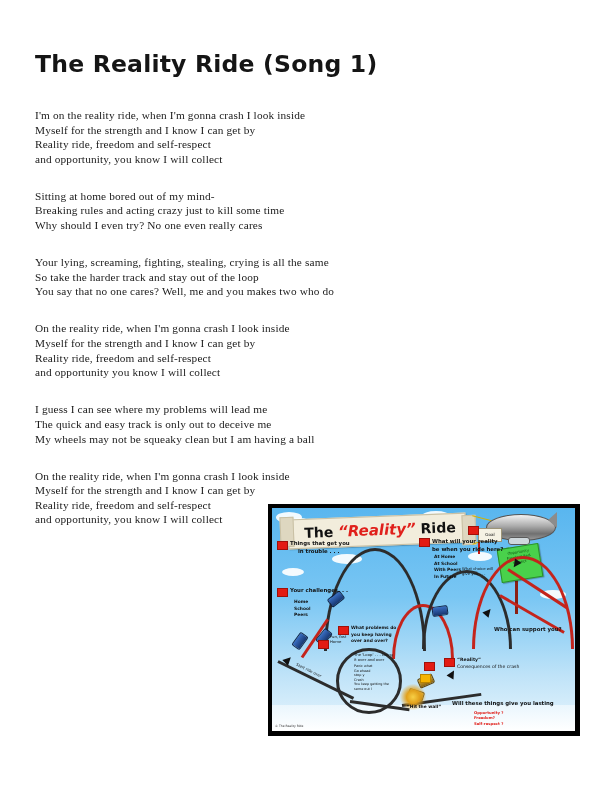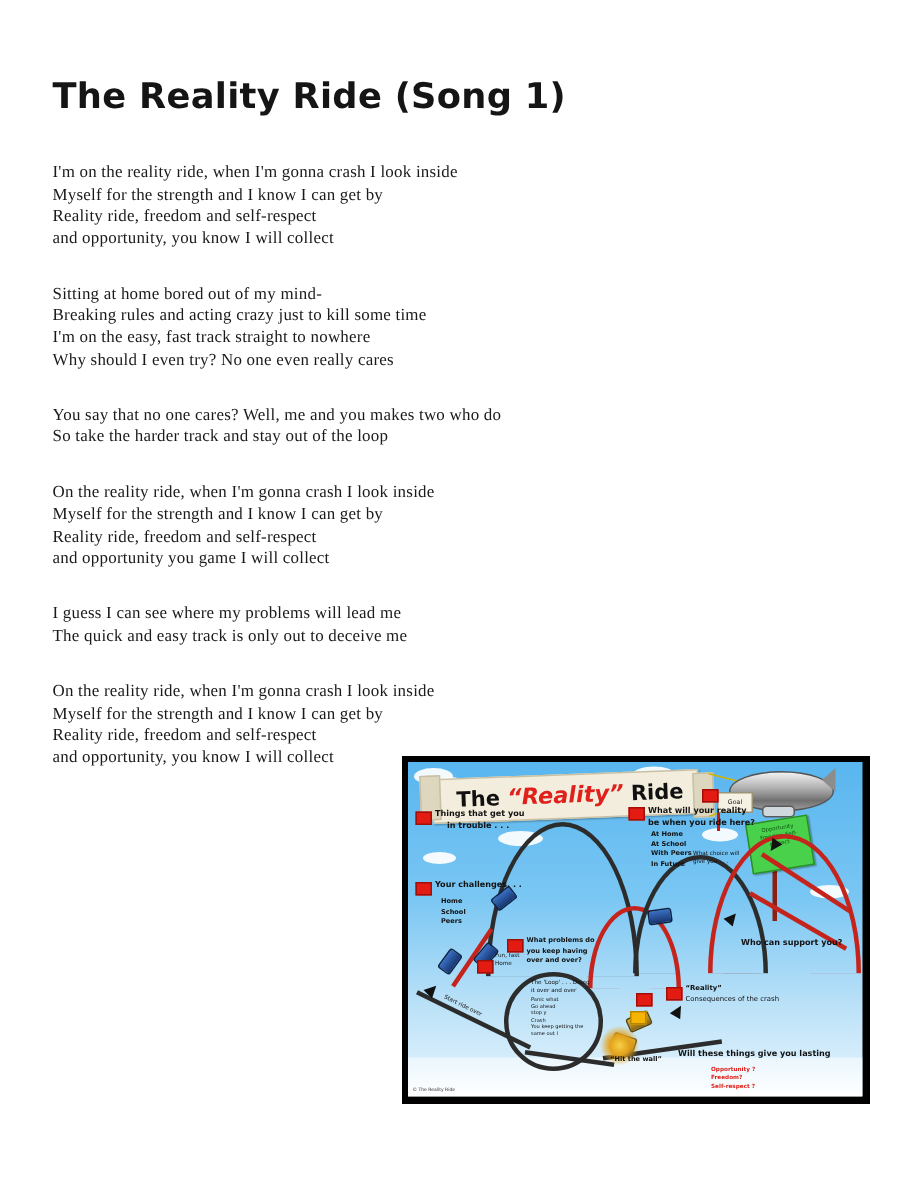--- a/index.html
+++ b/index.html
@@ -329,39 +329,40 @@
     <div class="verse">
       <div class="line">I'm on the reality ride, when I'm gonna crash I look inside</div>
       <div class="line">Myself for the strength and I know I can get by</div>
       <div class="line">Reality ride, freedom and self-respect</div>
       <div class="line">and opportunity, you know I will collect</div>
     </div>
 
     <div class="verse">
       <div class="line">Sitting at home bored out of my mind-</div>
       <div class="line">Breaking rules and acting crazy just to kill some time</div>
-      <div class="line">I'm on the easy, fast track straight to nowhere</div>
       <div class="line">Why should I even try? No one even really cares</div>
     </div>
 
     <div class="verse">
+      <div class="line">Your lying, screaming, fighting, stealing, crying is all the same</div>
+      <div class="line">So take the harder track and stay out of the loop</div>
       <div class="line">You say that no one cares? Well, me and you makes two who do</div>
-      <div class="line">So take the harder track and stay out of the loop</div>
     </div>
 
     <div class="verse">
       <div class="line">On the reality ride, when I'm gonna crash I look inside</div>
       <div class="line">Myself for the strength and I know I can get by</div>
       <div class="line">Reality ride, freedom and self-respect</div>
-      <div class="line">and opportunity you game I will collect</div>
+      <div class="line">and opportunity you know I will collect</div>
     </div>
 
     <div class="verse">
       <div class="line">I guess I can see where my problems will lead me</div>
       <div class="line">The quick and easy track is only out to deceive me</div>
+      <div class="line">My wheels may not be squeaky clean but I am having a ball</div>
     </div>
 
     <div class="verse">
       <div class="line">On the reality ride, when I'm gonna crash I look inside</div>
       <div class="line">Myself for the strength and I know I can get by</div>
       <div class="line">Reality ride, freedom and self-respect</div>
       <div class="line">and opportunity, you know I will collect</div>
     </div>
 
   </div>

